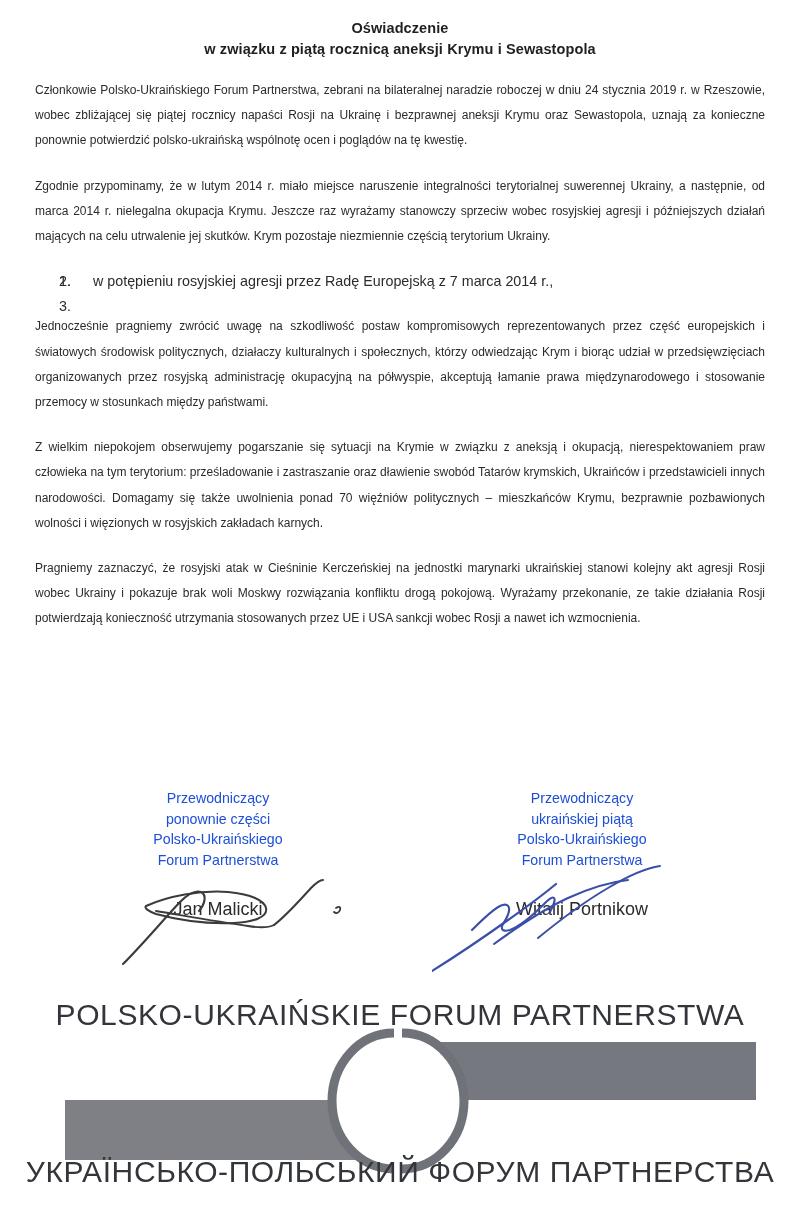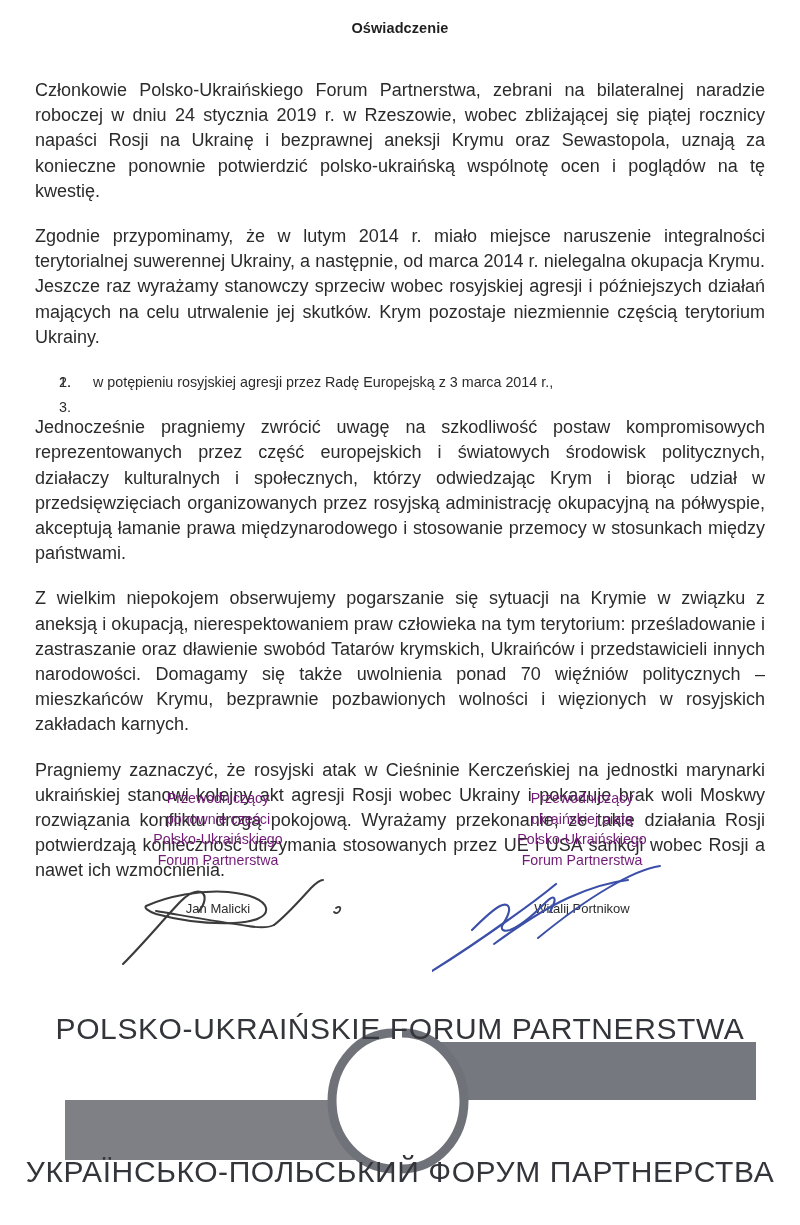--- a/index.html
+++ b/index.html
@@ -37,21 +37,21 @@
 
   
   .body-area {
     position: absolute;
     left: 35px;
     top: 78px;
     width: 732px;
   }
   .para {
     text-align: justify;
-    font-size: 18px;
+    font-size: 12px;
     line-height: 25.2px;
     color: #2b2b2b;
     margin: 0 2px 20px 0;
     hyphens: none;
   }
   .para:last-child { margin-bottom: 0; }
 
   
   .numbered-list {
     margin: 0 0 20px 0;
@@ -88,25 +88,25 @@
     position: absolute;
     top: 0;
     width: 300px;
     text-align: center;
   }
   .sig-left  { left: 68px; }
   .sig-right { left: 432px; }
   .sig-line {
     font-size: 14.2px;
     line-height: 20.6px;
-    color: #701a75;
+    color: #1d4ed8;
     white-space: nowrap;
   }
   .sig-name {
-    font-size: 13px;
+    font-size: 18px;
     line-height: 20.6px;
     color: #2b2b2b;
     margin-top: 29px;
     position: relative;
     z-index: 2;
   }
   .sig-scribble {
     position: absolute;
     left: 0;
     top: 60px;
@@ -128,51 +128,52 @@
     position: absolute;
     left: 0;
     width: 800px;
     text-align: center;
     font-size: 30px;
     letter-spacing: 0.6px;
     color: #33353a;
     font-weight: normal;
     white-space: nowrap;
   }
-  .logo-text-top    { top: 17px; }
+  .logo-text-top    { top: 3px; }
   .logo-text-bottom { top: 160px; text-align: center; }
   .logo-mark {
     position: absolute;
     left: 0;
     top: 0;
     width: 800px;
     height: 215px;
   }
 </style>
 </head>
 <body>
 
 <div class="page">
 
   <div class="title-block">
     <div class="title-line">Oświadczenie</div>
+    <div class="title-line">w związku z piątą rocznicą aneksji Krymu i Sewastopola</div>
   </div>
 
   <div class="body-area">
 
     <p class="para">Członkowie Polsko-Ukraińskiego Forum Partnerstwa, zebrani na bilateralnej naradzie roboczej w dniu 24 stycznia 2019 r.  w Rzeszowie, wobec zbliżającej się piątej rocznicy napaści Rosji na Ukrainę i bezprawnej aneksji Krymu oraz Sewastopola, uznają za konieczne ponownie potwierdzić polsko-ukraińską wspólnotę ocen i poglądów na tę kwestię.</p>
     <p class="para">Zgodnie przypominamy, że w lutym 2014 r. miało miejsce naruszenie integralności terytorialnej suwerennej Ukrainy, a następnie, od marca 2014 r. nielegalna okupacja Krymu. Jeszcze raz wyrażamy stanowczy sprzeciw wobec rosyjskiej agresji i późniejszych działań mających na celu utrwalenie jej skutków. Krym pozostaje niezmiennie częścią terytorium Ukrainy.</p>
 
     <ol class="numbered-list">
       <li>
         <span class="num">1.</span>
       </li>
       <li>
         <span class="num">2.</span>
-        <span>w potępieniu rosyjskiej agresji przez Radę Europejską z 3 marca 2014 r.,</span>
+        <span>w potępieniu rosyjskiej agresji przez Radę Europejską z 7 marca 2014 r.,</span>
       </li>
       <li>
         <span class="num">3.</span>
       </li>
     </ol>
 
     <p class="para">Jednocześnie pragniemy zwrócić uwagę na szkodliwość postaw kompromisowych reprezentowanych przez część europejskich i światowych środowisk politycznych, działaczy kulturalnych i społecznych, którzy odwiedzając Krym i biorąc udział w przedsięwzięciach organizowanych przez rosyjską administrację okupacyjną na półwyspie, akceptują łamanie prawa międzynarodowego i stosowanie przemocy w stosunkach między państwami.</p>
     <p class="para">Z wielkim niepokojem obserwujemy pogarszanie się sytuacji na Krymie w związku z aneksją i okupacją, nierespektowaniem praw człowieka na tym terytorium: prześladowanie i zastraszanie oraz dławienie swobód Tatarów krymskich, Ukraińców i przedstawicieli innych narodowości. Domagamy się także uwolnienia ponad 70 więźniów politycznych – mieszkańców Krymu, bezprawnie pozbawionych wolności i więzionych w rosyjskich zakładach karnych.</p>
     <p class="para">Pragniemy zaznaczyć, że rosyjski atak w Cieśninie Kerczeńskiej na jednostki marynarki ukraińskiej stanowi kolejny akt agresji Rosji wobec Ukrainy i pokazuje brak woli Moskwy rozwiązania konfliktu drogą pokojową. Wyrażamy przekonanie, ze takie działania Rosji potwierdzają konieczność utrzymania stosowanych przez UE i USA sankcji wobec Rosji a nawet ich wzmocnienia.</p>
   </div>

